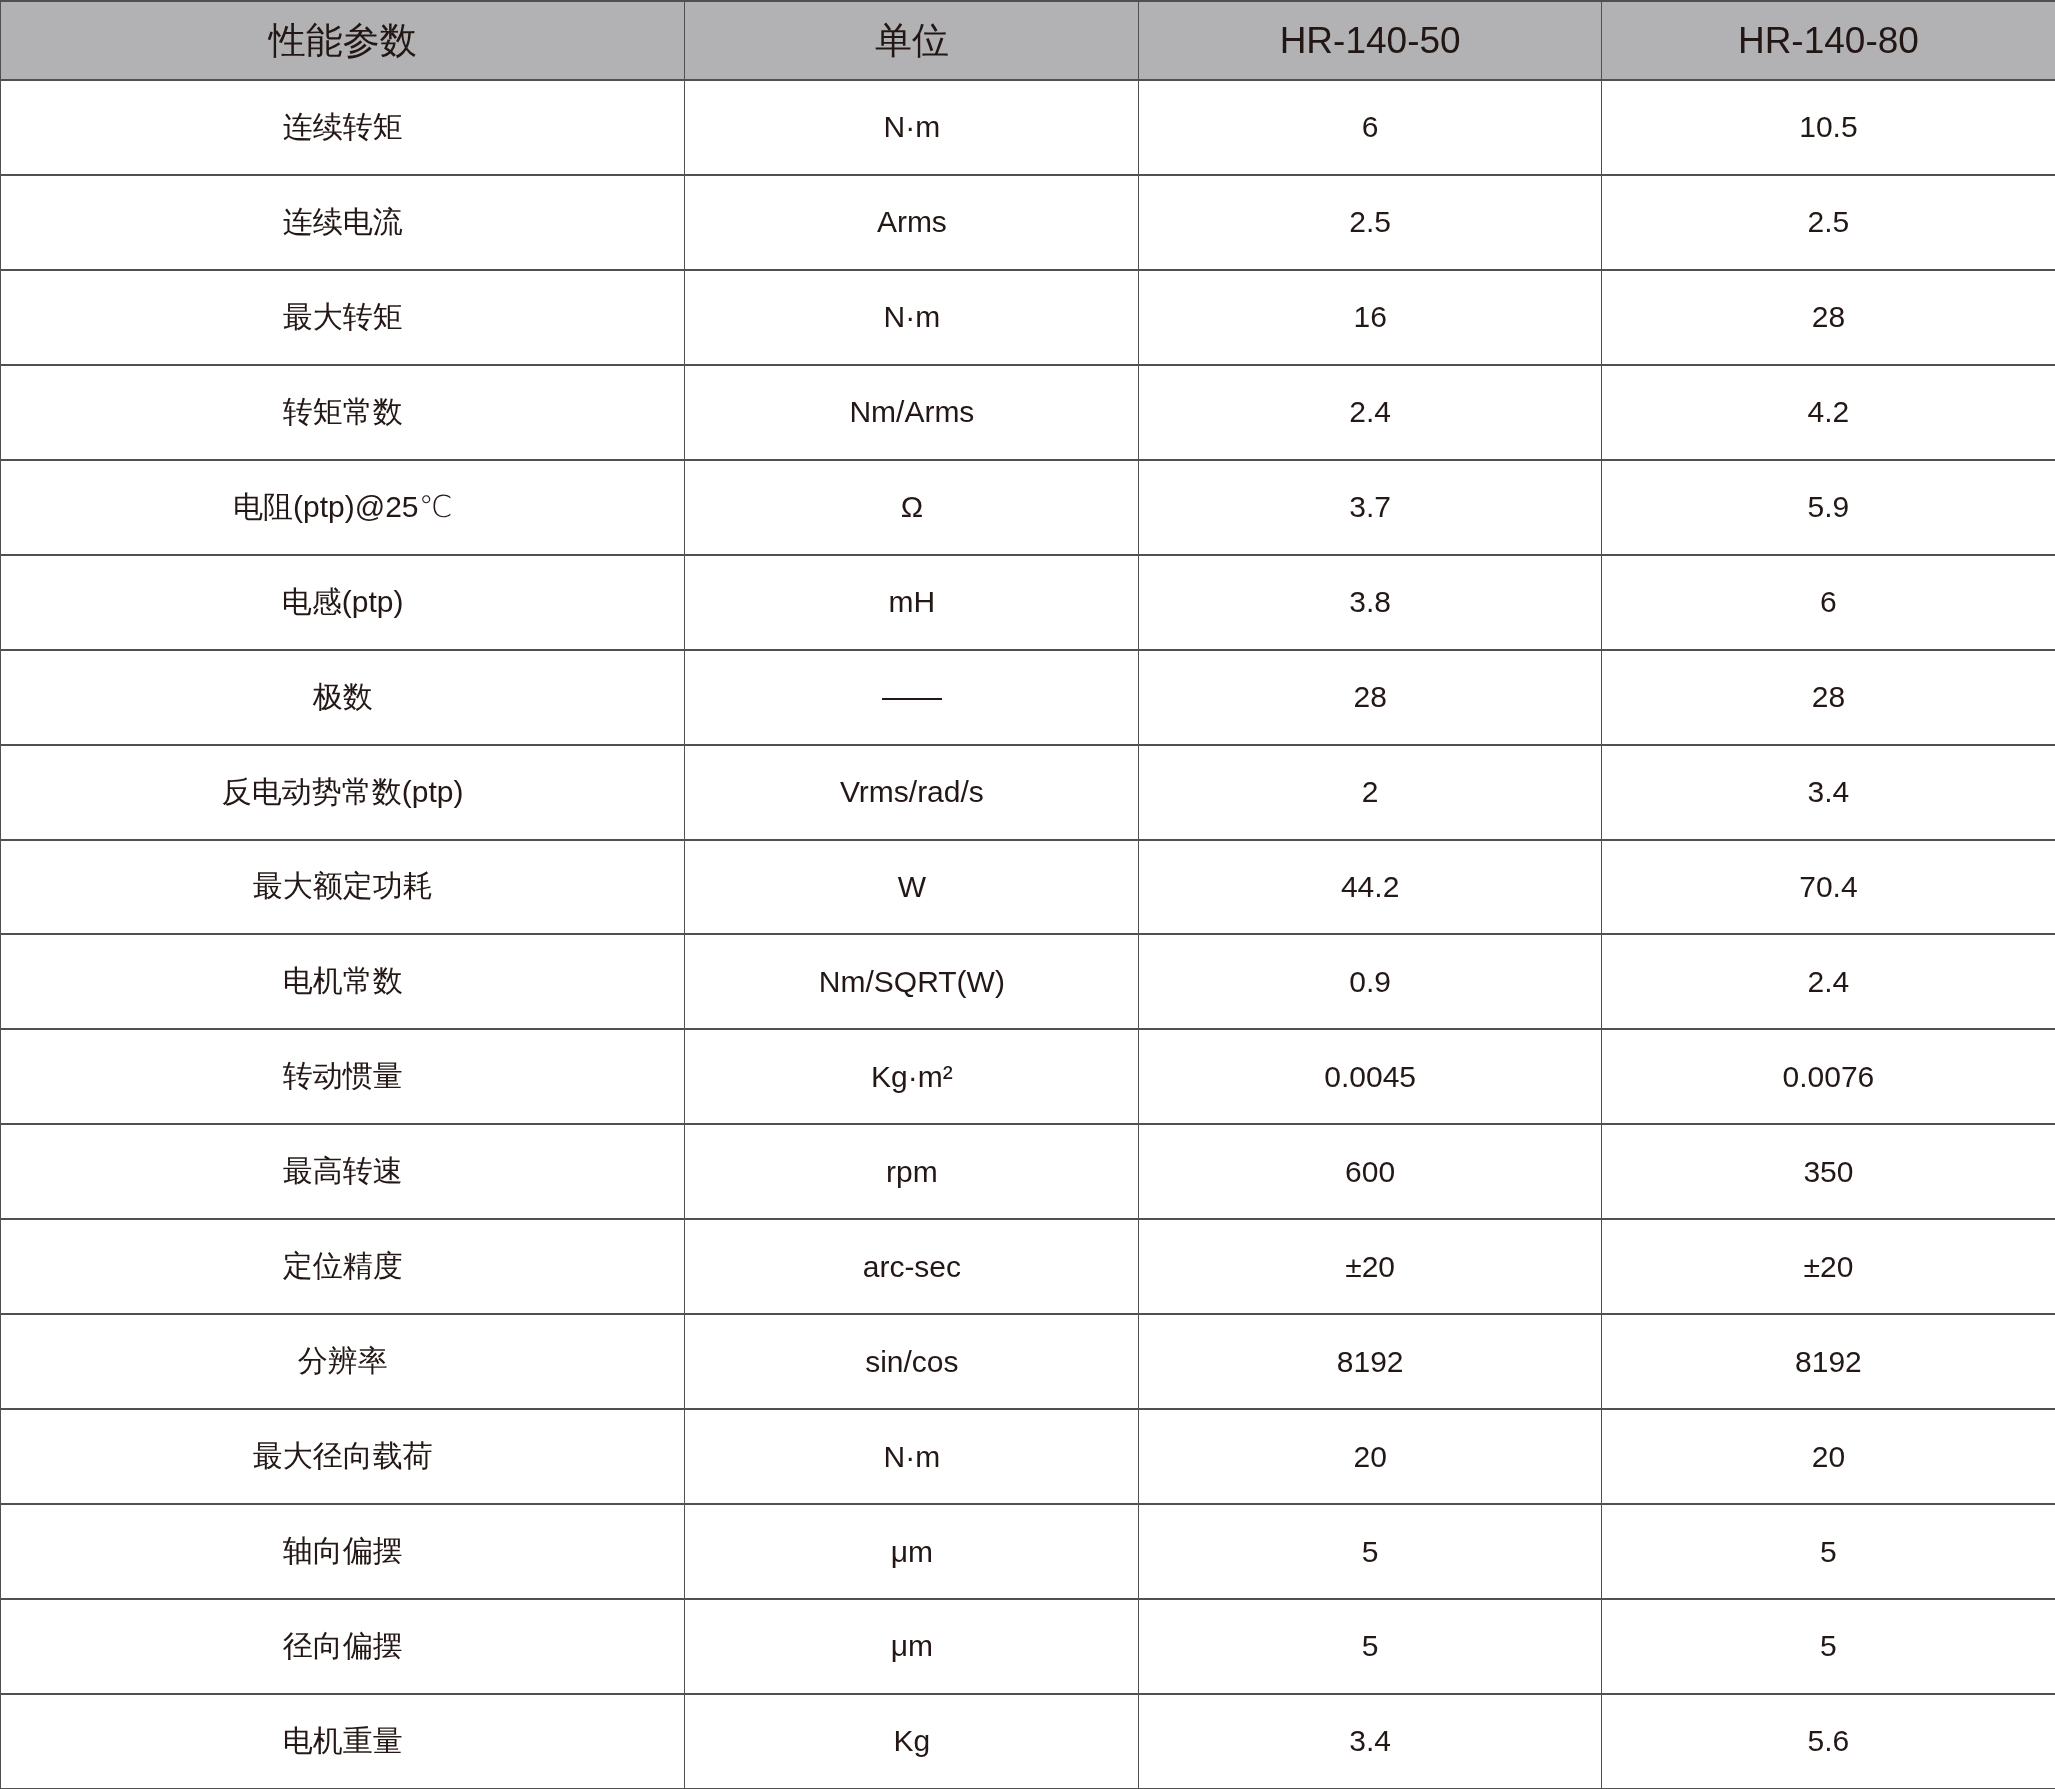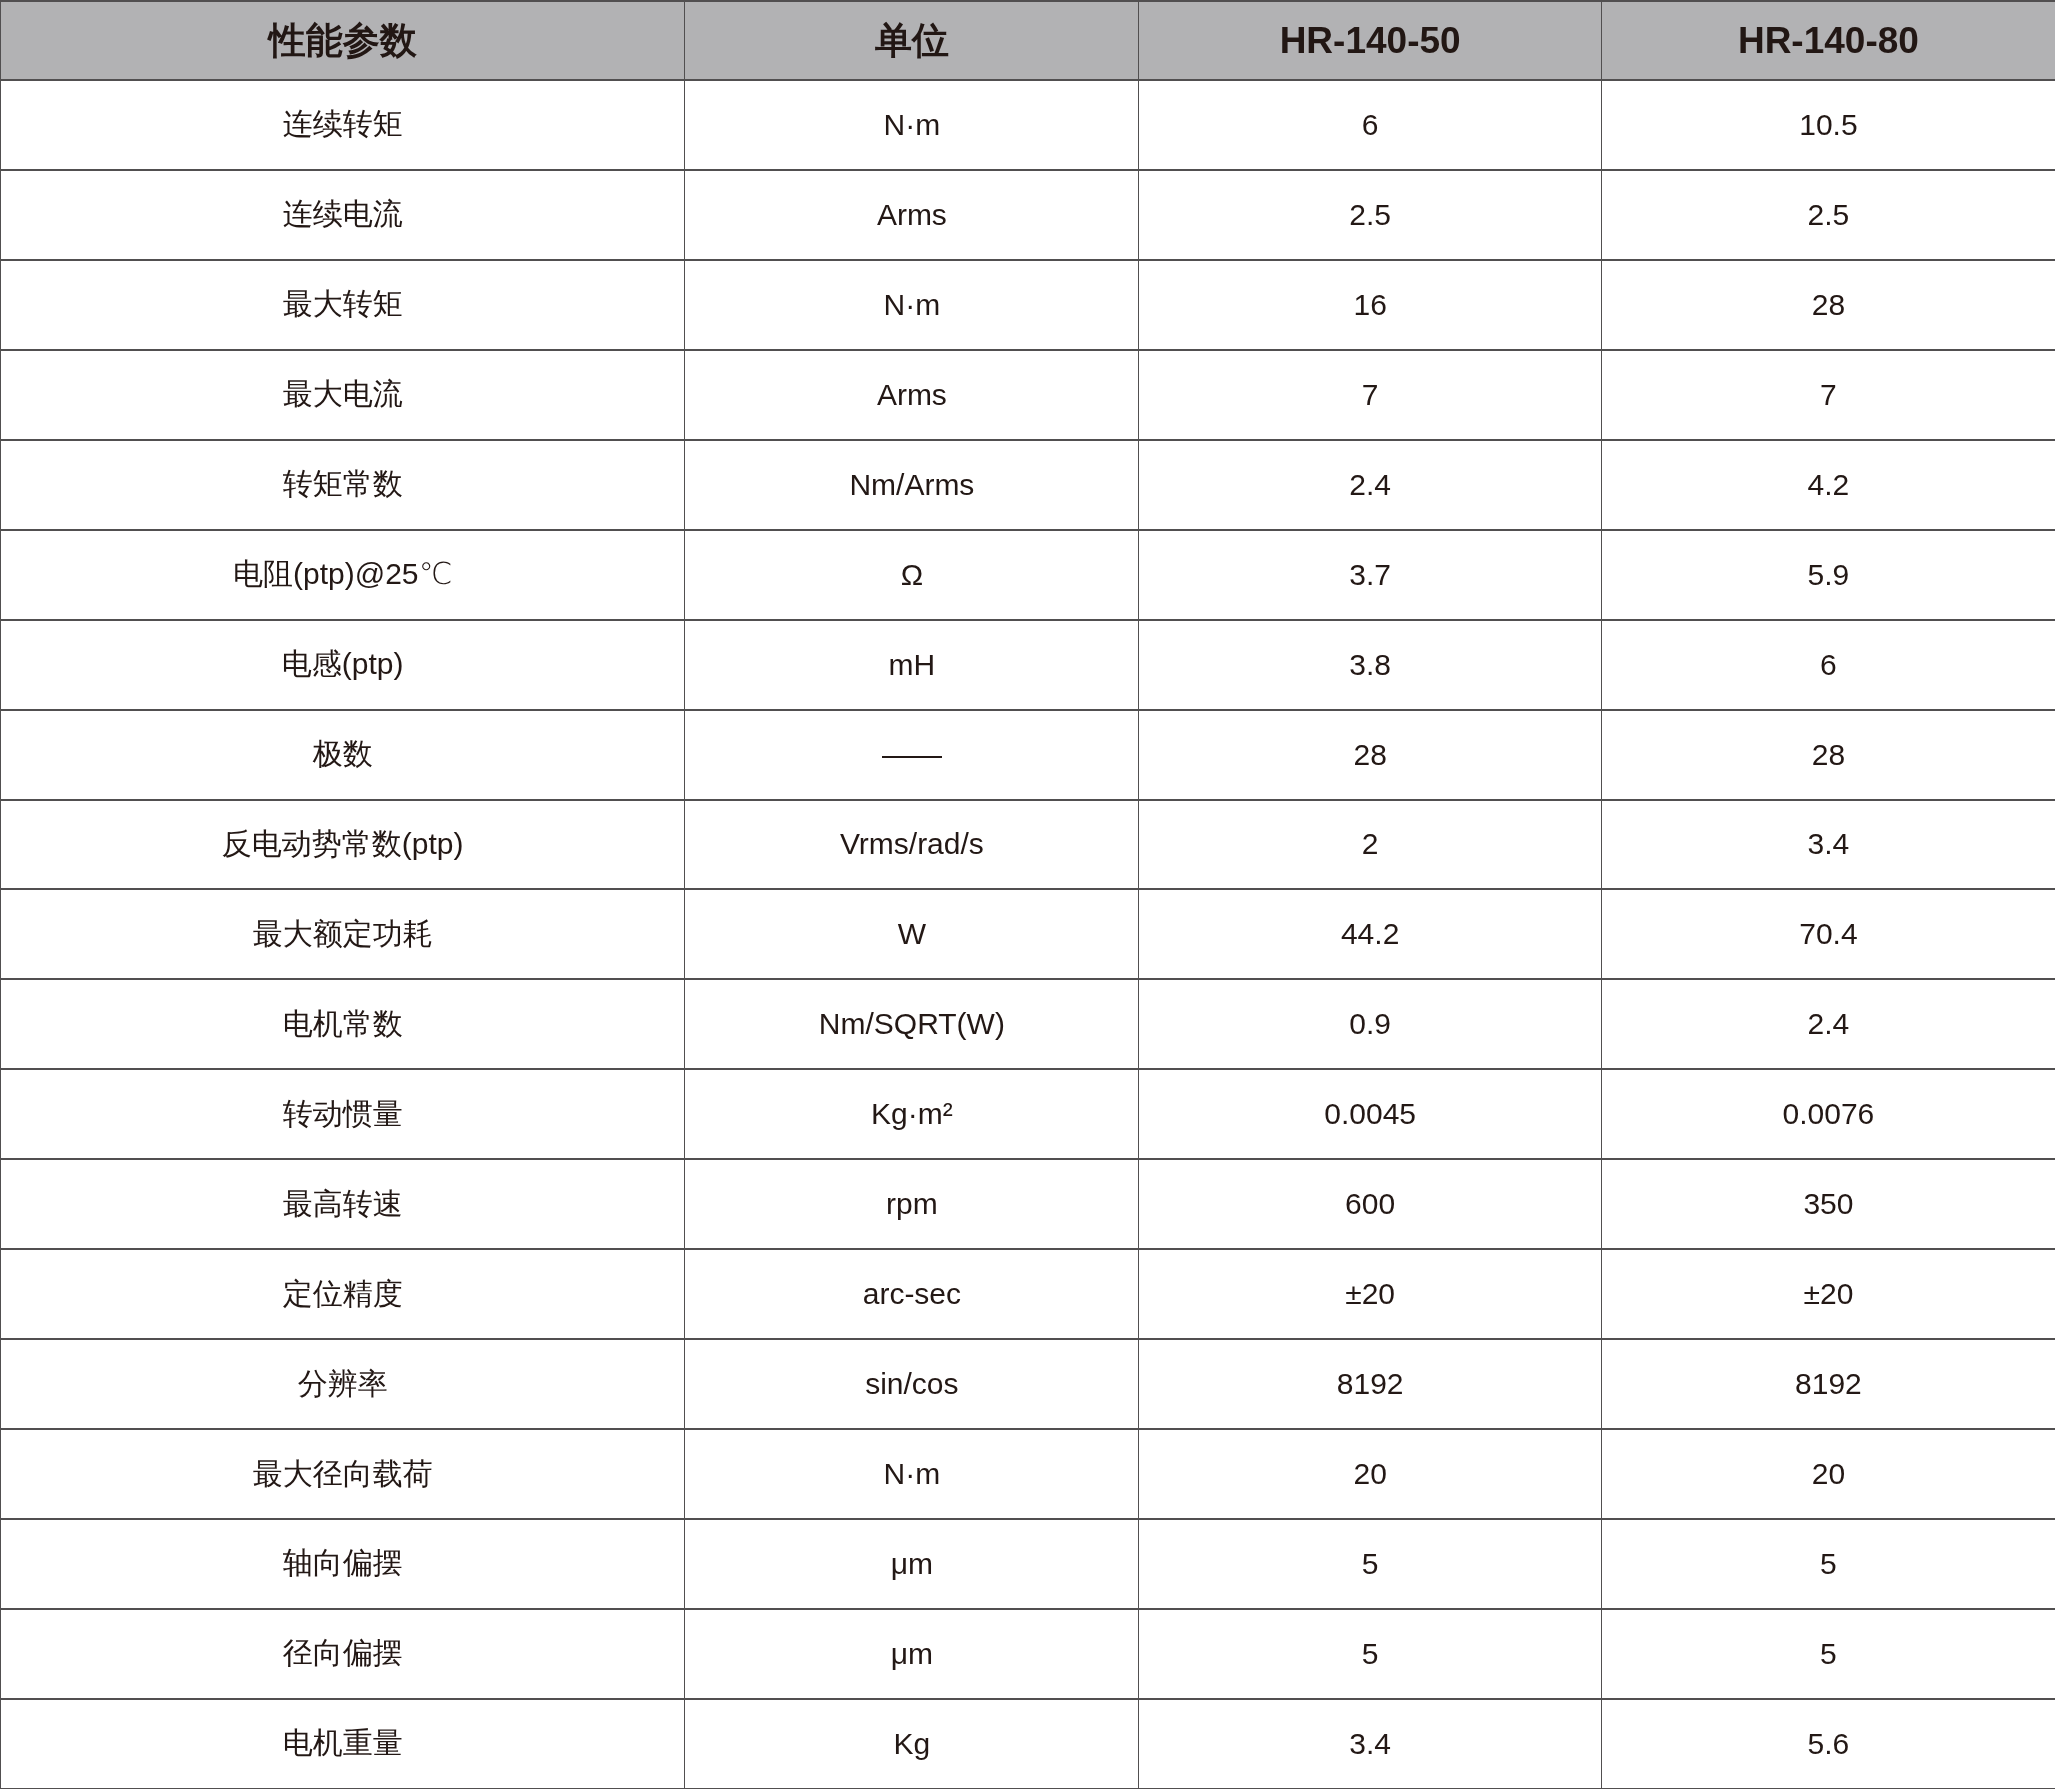--- a/index.html
+++ b/index.html
@@ -30,21 +30,21 @@
     text-align:center;
     vertical-align:middle;
     padding:0;
     overflow:hidden;
   }
   table.spec th{
     height:77px;
     background:var(--header-bg);
     color:var(--header-text);
     font-size:37px;
-    font-weight:bold;
+    font-weight:normal;
     border-bottom-width:2.6px;
     text-align:center;
   }
   table.spec td{
     color:var(--body-text);
     font-size:30px;
     font-weight:300;
     background:var(--cell-bg);
   }
 </style>
@@ -77,26 +77,20 @@
         <td>连续电流</td>
         <td>Arms</td>
         <td>2.5</td>
         <td>2.5</td>
       </tr>
       <tr>
         <td>最大转矩</td>
         <td>N·m</td>
         <td>16</td>
         <td>28</td>
-      </tr>
-      <tr>
-        <td>最大电流</td>
-        <td>Arms</td>
-        <td>7</td>
-        <td>7</td>
       </tr>
       <tr>
         <td>转矩常数</td>
         <td>Nm/Arms</td>
         <td>2.4</td>
         <td>4.2</td>
       </tr>
       <tr>
         <td>电阻(ptp)@25℃</td>
         <td>Ω</td>

